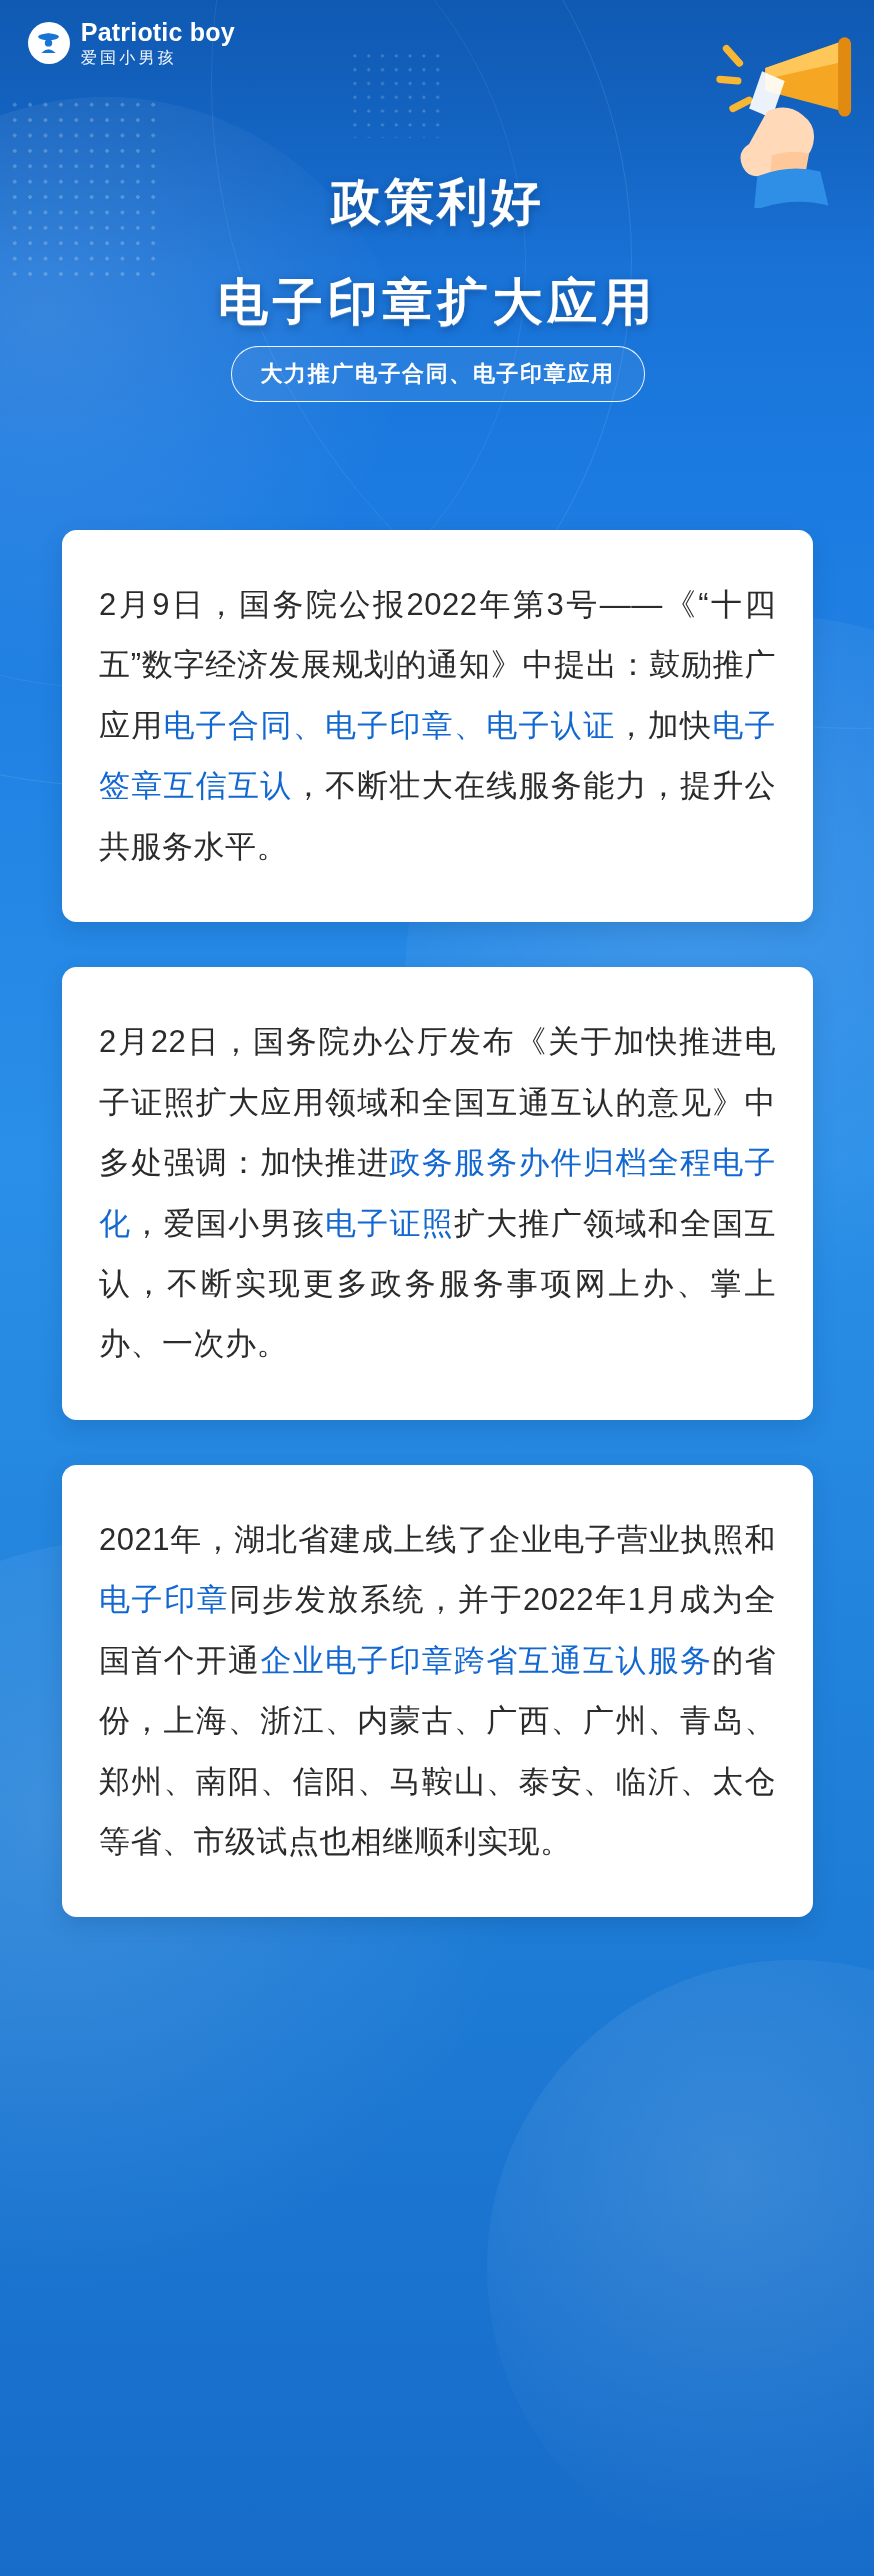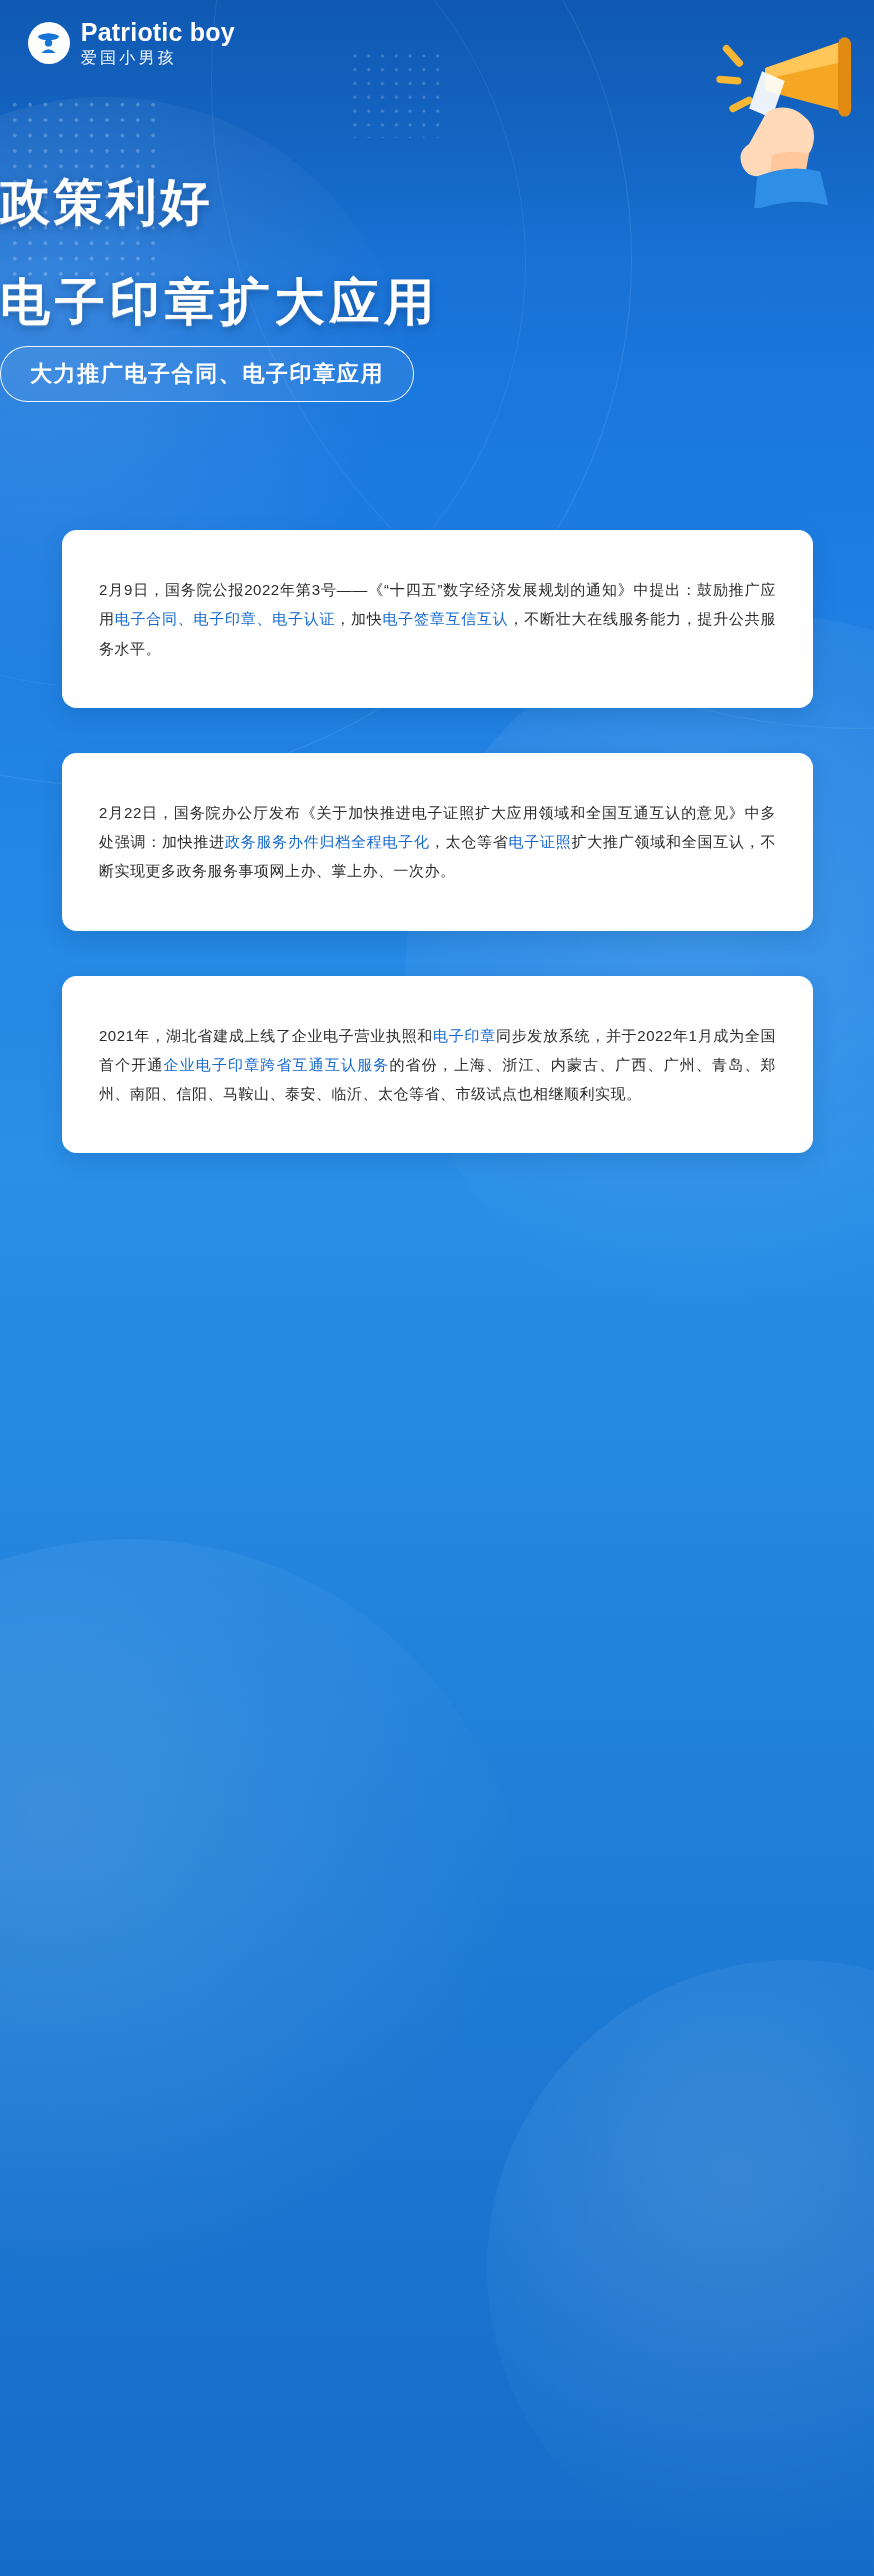--- a/index.html
+++ b/index.html
@@ -71,21 +71,21 @@
   .logo-en { font-size: 25px; font-weight: bold; letter-spacing: 0.2px; }
   .logo-cn { font-size: 16px; letter-spacing: 3.2px; margin-top: 2.4px; opacity: .97; }
 
   
   .megaphone { position: absolute; right: 6.5px; top: 34px; z-index: 4; }
 
   
   .title-wrap {
     position: absolute;
     left: 0; right: 0; top: 170px;
-    text-align: left;
+    text-align: center;
     z-index: 6;
   }
   .title-line {
     color: #ffffff;
     font-size: 50px;
     font-weight: bold;
     letter-spacing: 3.2px;
     line-height: 1.28;
     text-shadow: 0 3.2px 8px rgba(4,44,95,0.45), 0 0.8px 0 rgba(255,255,255,0.25);
   }
@@ -115,21 +115,21 @@
     gap: 45px;
   }
   .card {
     background: #ffffff;
     border-radius: 14.6px;
     padding: 45px 37px;
     box-shadow: 0 8px 21px rgba(8,54,110,0.18);
   }
   .card p {
     color: #2b2b2b;
-    font-size: 15px;
+    font-size: 31px;
     line-height: 1.95;
     letter-spacing: 0.5px;
     text-align: justify;
   }
   .hl { color: #1268d0; }
 </style>
 </head>
 <body>
 
 <div class="bg-deco">
@@ -186,19 +186,19 @@
   <div class="title-line l1">政策利好</div>
   <div class="title-line l2">电子印章扩大应用</div>
   <div class="subtitle-pill">大力推广电子合同、电子印章应用</div>
 </div>
 
 <div class="cards">
   <div class="card">
     <p><span><span>2月9日，国务院公报2022年第3号——《“十四五”数字经济发展规划的通知》中提出：鼓励推广应用</span><span class="hl">电子合同、电子印章、电子认证</span><span>，加快</span><span class="hl">电子签章互信互认</span><span>，不断壮大在线服务能力，提升公共服务水平。</span></span></p>
   </div>
   <div class="card">
-    <p><span><span>2月22日，国务院办公厅发布《关于加快推进电子证照扩大应用领域和全国互通互认的意见》中多处强调：加快推进</span><span class="hl">政务服务办件归档全程电子化</span><span>，太仓等省</span><span class="hl">电子证照</span><span>扩大推广领域和全国互认，不断实现更多政务服务事项网上办、掌上办、一次办。</span></span></p>
+    <p><span><span>2月22日，国务院办公厅发布《关于加快推进电子证照扩大应用领域和全国互通互认的意见》中多处强调：加快推进</span><span class="hl">政务服务办件归档全程电子化</span><span>，爱国小男孩</span><span class="hl">电子证照</span><span>扩大推广领域和全国互认，不断实现更多政务服务事项网上办、掌上办、一次办。</span></span></p>
   </div>
   <div class="card">
     <p><span><span>2021年，湖北省建成上线了企业电子营业执照和</span><span class="hl">电子印章</span><span>同步发放系统，并于2022年1月成为全国首个开通</span><span class="hl">企业电子印章跨省互通互认服务</span><span>的省份，上海、浙江、内蒙古、广西、广州、青岛、郑州、南阳、信阳、马鞍山、泰安、临沂、太仓等省、市级试点也相继顺利实现。</span></span></p>
   </div>
 </div>
 
 
 </body></html>

